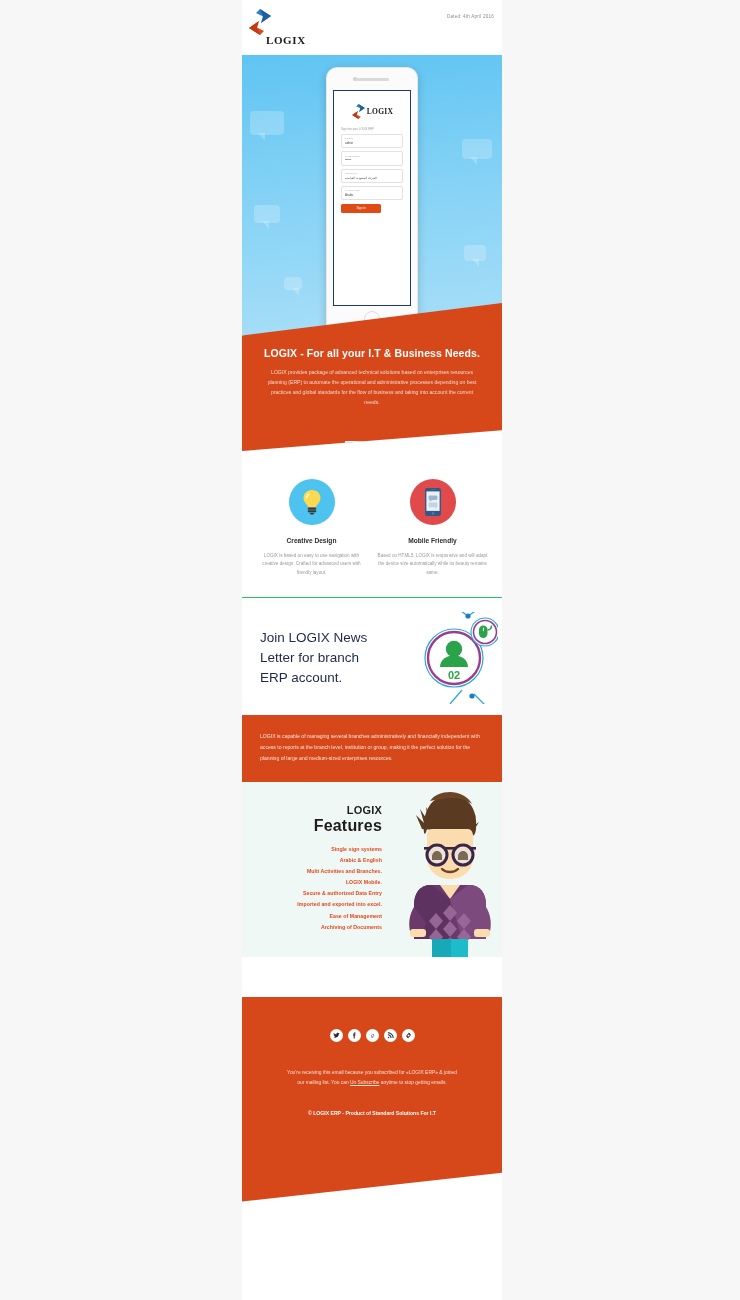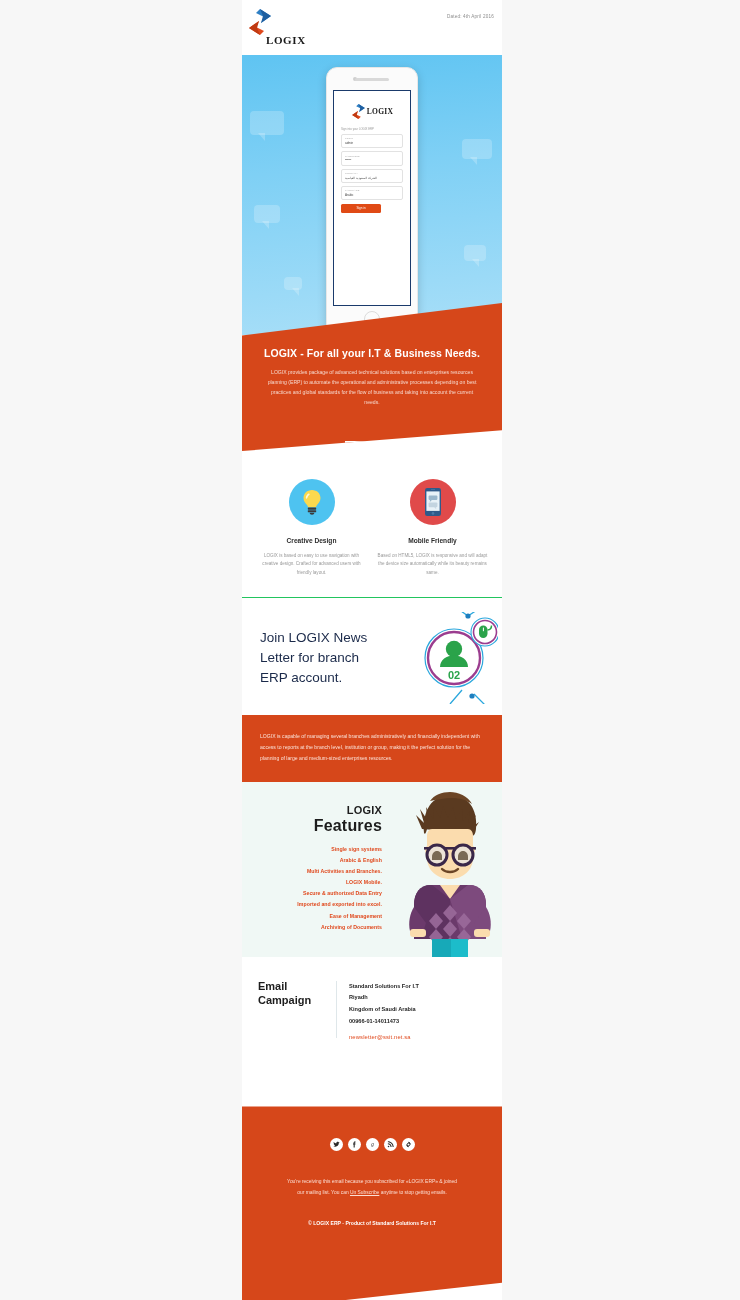--- a/index.html
+++ b/index.html
@@ -297,34 +297,20 @@
       <path d="M12 118c-4 6-6 16-4 24l12 4 4-12z" fill="#6b3a6b"></path>
       <path d="M84 118c4 6 6 16 4 24l-12 4-4-12z" fill="#7d4a7d"></path>
       <rect x="8" y="140" width="16" height="8" rx="3" fill="#fbdcae"></rect>
       <rect x="72" y="140" width="16" height="8" rx="3" fill="#fbdcae"></rect>
       <path d="M30 150h36v18H30z" fill="#17a9b8"></path>
       <rect x="30" y="150" width="17" height="18" fill="#17a9b8"></rect>
       <rect x="49" y="150" width="17" height="18" fill="#1cbcca"></rect>
     </svg>
   </div>
 
-  <div class="camp">
-    <div class="camp-l">
-      <div class="t">Email</div>
-      <div class="t">Campaign</div>
-    </div>
-    <div class="camp-div"></div>
-    <div class="camp-r">
-      <div class="line">Standard Solutions For I.T</div>
-      <div class="line">Riyadh</div>
-      <div class="line">Kingdom of Saudi Arabia</div>
-      <div class="line">00966-01-14011473</div>
-      <div class="camp-mail">newsletter@ssit.net.sa</div>
-    </div>
-  </div>
 
   <div class="foot">
     <div class="socials">
       <div class="soc">
         <svg width="7" height="7" viewBox="0 0 16 16">
               <path d="M15 3.2c-.5.3-1.1.4-1.7.5.6-.4 1-1 1.2-1.6-.6.3-1.2.6-1.8.7-.5-.6-1.3-.9-2.1-.9-1.6 0-2.9 1.3-2.9 2.9 0 .2 0 .4.1.6C5.4 5.3 3.2 4.1 1.7 2.3c-.3.4-.4.9-.4 1.4 0 1 .5 1.9 1.3 2.4-.5 0-.9-.1-1.3-.4 0 1.4 1 2.6 2.3 2.8-.2.1-.5.1-.8.1-.2 0-.4 0-.5-.1.4 1.1 1.4 2 2.7 2-1 .8-2.2 1.2-3.6 1.2H.8c1.3.8 2.8 1.3 4.4 1.3 5.3 0 8.2-4.4 8.2-8.2v-.4c.6-.4 1.1-.9 1.6-1.2z" fill="#2b2b2b"></path>
             </svg>
       </div>
       <div class="soc">
         <svg width="7" height="7" viewBox="0 0 16 16">

